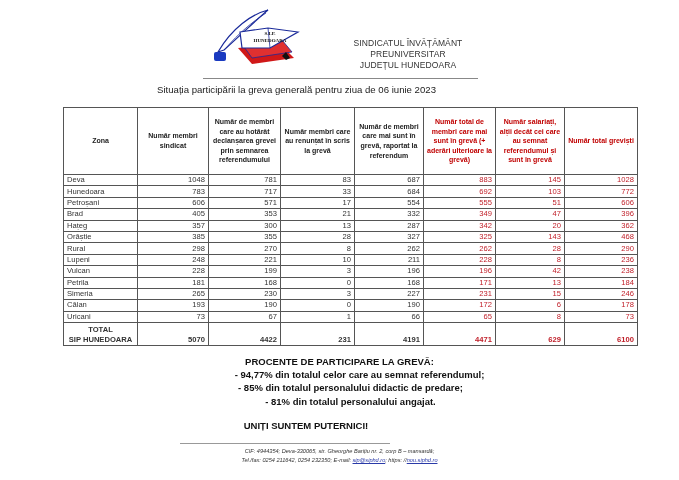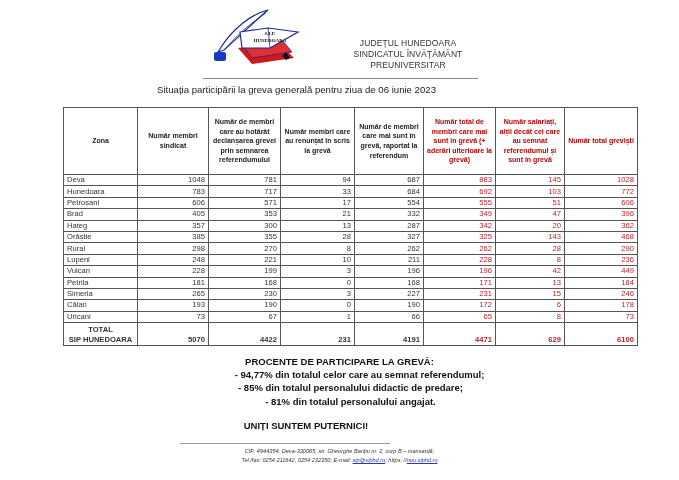--- a/index.html
+++ b/index.html
@@ -36,22 +36,22 @@
     <polygon points="30,36 70,32 80,44 40,50" fill="#e03030" stroke="#1a2a9a" stroke-width="0.8"></polygon>
     <polygon points="28,24 56,20 86,24 58,40 30,40" fill="#fff" stroke="#1a2a9a" stroke-width="1.2"></polygon>
     <line x1="56" y1="20" x2="58" y2="40" stroke="#1a2a9a" stroke-width="0.8"></line>
     <polygon points="70,48 74,44 78,50 74,52" fill="#111"></polygon>
     <text x="58" y="27" font-size="5" text-anchor="middle" font-family="Liberation Serif, serif" font-weight="bold" fill="#111">S.I.P.</text>
     <text x="58" y="34" font-size="5" text-anchor="middle" font-family="Liberation Serif, serif" font-weight="bold" fill="#111">HUNEDOARA</text>
   </svg>
 </div>
 
 <div class="org">
+  <div>SINDICATUL ÎNVĂȚĂMÂNT PREUNIVERSITAR</div>
   <div>JUDEȚUL HUNEDOARA</div>
-  <div>SINDICATUL ÎNVĂȚĂMÂNT PREUNIVERSITAR</div>
 </div>
 
 <div class="hr-top"></div>
 
 <div class="title">Situația participării la greva generală pentru ziua de 06 iunie 2023</div>
 
 <table class="grid">
   <colgroup>
     <col style="width:74px">
       <col style="width:71px">
@@ -72,21 +72,21 @@
       <th class="red">Număr total de membri care mai sunt în grevă (+ aderări ulterioare la grevă)</th>
       <th class="red">Număr salariați, alții decât cei care au semnat referendumul și sunt în grevă</th>
       <th class="red">Număr total greviști</th>
     </tr>
   </thead>
   <tbody id="tbody">
       <tr>
         <td class="z">Deva</td>
         <td class="n">1048</td>
         <td class="n">781</td>
-        <td class="n">94</td>
+        <td class="n">83</td>
         <td class="n">687</td>
         <td class="r">883</td>
         <td class="r">145</td>
         <td class="r">1028</td>
       </tr>
       <tr>
         <td class="z">Hunedoara</td>
         <td class="n">783</td>
         <td class="n">717</td>
         <td class="n">33</td>
@@ -156,21 +156,21 @@
         <td class="r">236</td>
       </tr>
       <tr>
         <td class="z">Vulcan</td>
         <td class="n">228</td>
         <td class="n">199</td>
         <td class="n">3</td>
         <td class="n">196</td>
         <td class="r">196</td>
         <td class="r">42</td>
-        <td class="r">449</td>
+        <td class="r">238</td>
       </tr>
       <tr>
         <td class="z">Petrila</td>
         <td class="n">181</td>
         <td class="n">168</td>
         <td class="n">0</td>
         <td class="n">168</td>
         <td class="r">171</td>
         <td class="r">13</td>
         <td class="r">184</td>

